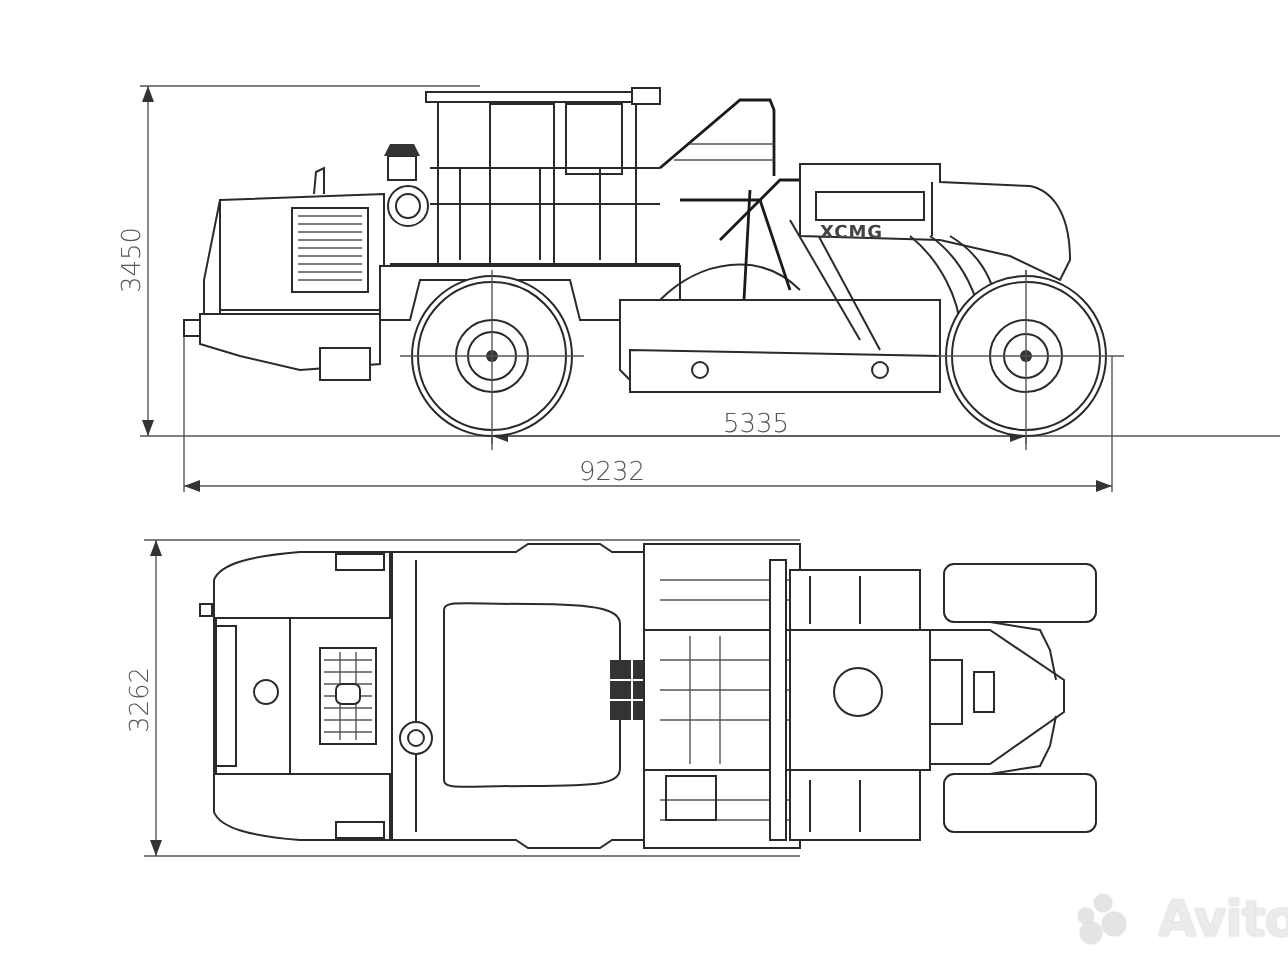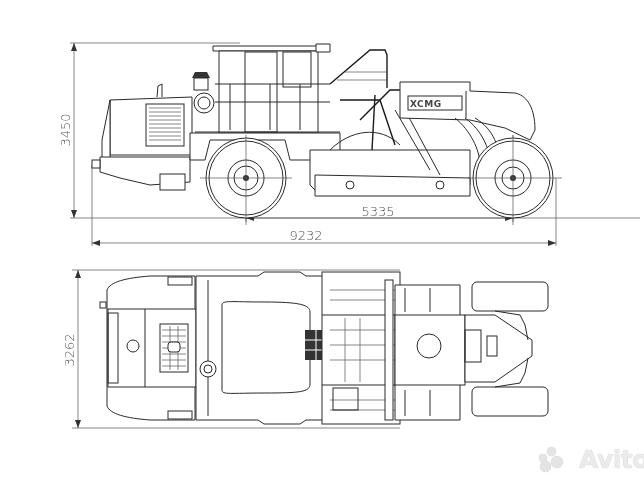--- a/index.html
+++ b/index.html
@@ -5,21 +5,21 @@
   html, body { margin: 0; padding: 0; background: #ffffff; }
   body { width: 644px; height: 484px; position: relative; overflow: hidden;
          font-family: "Liberation Sans", sans-serif; }
   svg { position: absolute; left: 0; top: 0; }
   .ln { stroke: #2a2a2a; fill: none; stroke-width: 1; }
   .lt { stroke: #555; fill: none; stroke-width: 0.7; }
   .th { stroke: #1a1a1a; fill: none; stroke-width: 1.4; }
   .fl { fill: #ffffff; stroke: #2a2a2a; stroke-width: 1; }
   .dk { fill: #333; stroke: none; }
   .dim-text { font-family: "DejaVu Sans", sans-serif; font-size: 13px; fill: #555; font-weight: 300; }
-  .logo { position: absolute; left: 410px; top: 98px; width: 37px; height: 12px;
+  .logo { position: absolute; left: 410px; top: 111px; width: 37px; height: 12px;
           font-family: "DejaVu Sans", sans-serif; font-size: 9px; font-weight: bold;
           color: #444; letter-spacing: 0.5px; line-height: 12px; }
   .watermark { position: absolute; left: 537px; top: 444px; height: 30px;
                display: flex; align-items: center; gap: 14px; }
   .wm-dots { position: relative; width: 28px; height: 26px; }
   .wm-dots span { position: absolute; border-radius: 50%; background: #e4e4e4; box-shadow: 0 0 1px #ccc; }
   .wm-text { font-family: "DejaVu Sans", sans-serif; font-size: 25px; font-weight: bold; color: #ebebeb;
              text-shadow: 0 0 1px #bbb; letter-spacing: -0.5px; }
 </style>
 </head>

